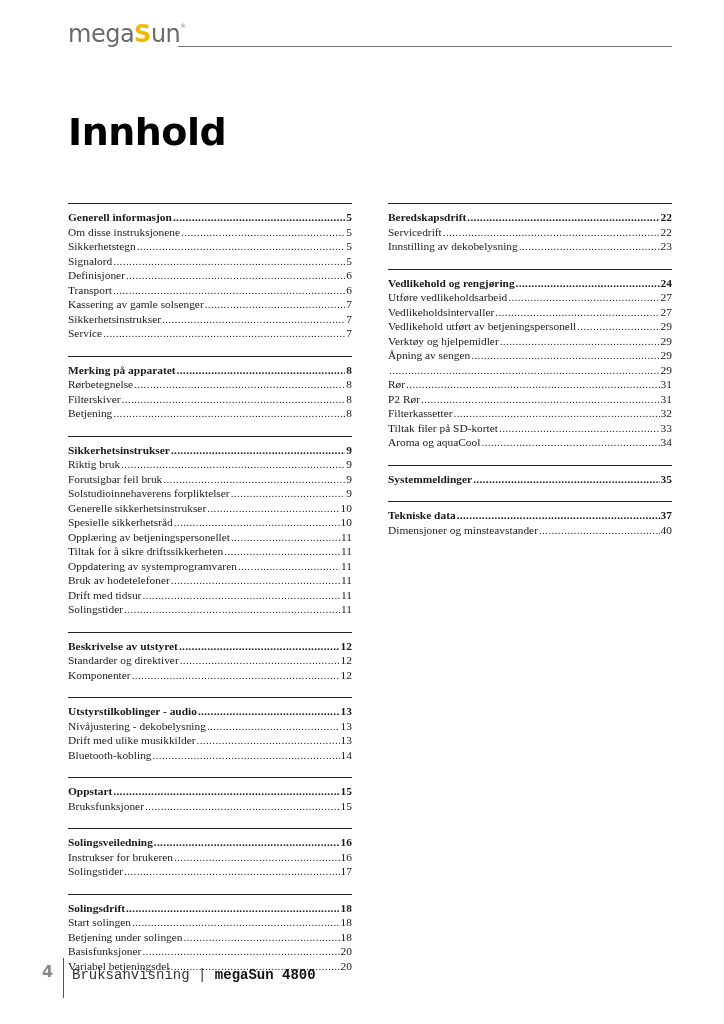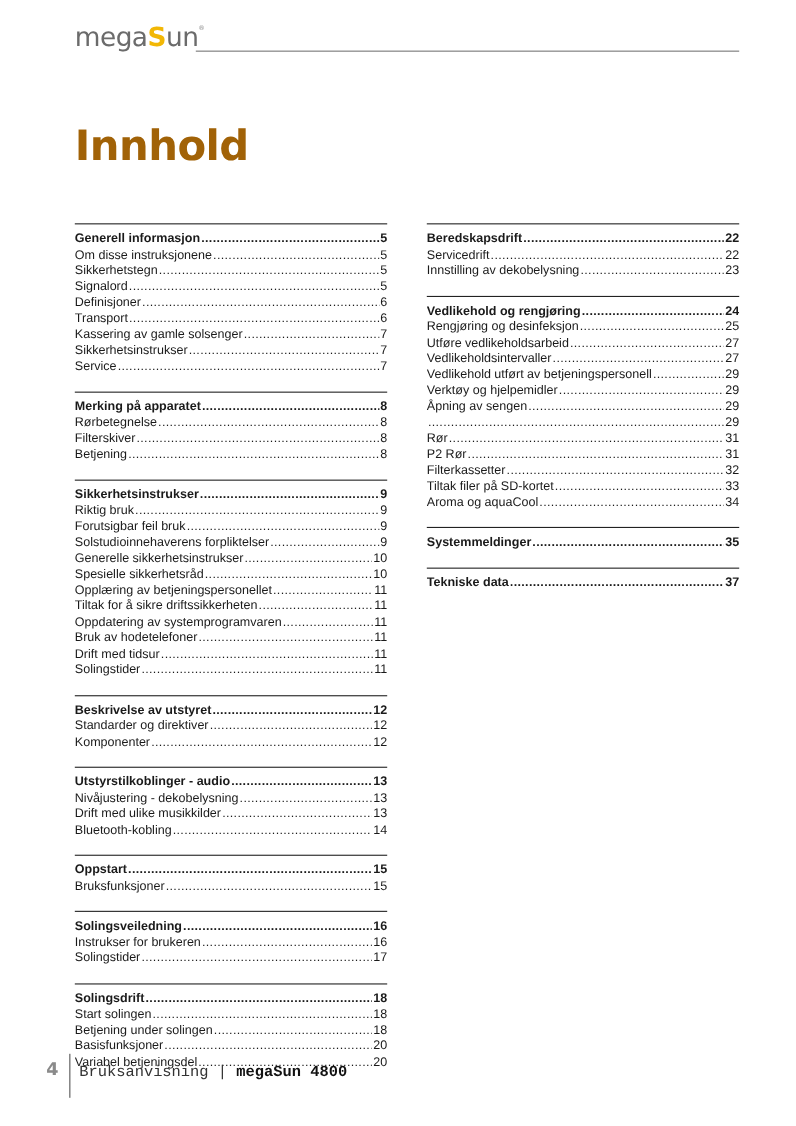--- a/index.html
+++ b/index.html
@@ -13,26 +13,26 @@
     color: #6b6b6b; font-weight: normal;
   }
   .logo .s { color: #f2b705; font-weight: bold; }
   .logo .reg { font-size: 6px; vertical-align: top; position: relative; top: 2px; color: #888; }
   .header-rule {
     position: absolute; left: 178px; top: 46px; width: 494px; height: 1px; background: #777;
   }
   .page-title {
     position: absolute; left: 68px; top: 110px;
     font-family: "DejaVu Sans", sans-serif; font-weight: bold; font-size: 38px;
-    color: #a16207; letter-spacing: -0.5px; margin: 0;
+    color: #000000; letter-spacing: -0.5px; margin: 0;
   }
   .col { position: absolute; top: 203px; width: 284px; }
   .col.left { left: 68px; }
   .col.right { left: 388px; }
-  .group { border-top: 1.5px solid #222; padding-top: 6px; margin-bottom: 15px; }
+  .group { border-top: 1.5px solid #222; padding-top: 6px; margin-bottom: 15px; font-family: Liberation Serif, serif; }
   .row {
     display: flex; align-items: baseline; font-size: 11.4px; line-height: 14.5px;
     white-space: nowrap; overflow: hidden;
   }
   .row.head { font-weight: bold; }
   .row .label { flex: 0 0 auto; }
   .row .dots {
     flex: 1 1 auto; overflow: hidden; margin: 0 1px;
   }
   .row .dots::after {
@@ -305,25 +305,20 @@
         <span class="page">23</span>
       </div>
     </div>
     <div class="group">
       <div class="row head">
         <span class="label">Vedlikehold og rengjøring</span>
         <span class="dots"></span>
         <span class="page">24</span>
       </div>
       <div class="row">
-        <span class="label">Rengjøring og desinfeksjon</span>
-        <span class="dots"></span>
-        <span class="page">25</span>
-      </div>
-      <div class="row">
         <span class="label">Utføre vedlikeholdsarbeid</span>
         <span class="dots"></span>
         <span class="page">27</span>
       </div>
       <div class="row">
         <span class="label">Vedlikeholdsintervaller</span>
         <span class="dots"></span>
         <span class="page">27</span>
       </div>
       <div class="row">
@@ -377,19 +372,24 @@
         <span class="label">Systemmeldinger</span>
         <span class="dots"></span>
         <span class="page">35</span>
       </div>
     </div>
     <div class="group">
       <div class="row head">
         <span class="label">Tekniske data</span>
         <span class="dots"></span>
         <span class="page">37</span>
+      </div>
+      <div class="row">
+        <span class="label">Dimensjoner og minsteavstander</span>
+        <span class="dots"></span>
+        <span class="page">40</span>
       </div>
     </div>
   </div>
 
 <div class="footer-num">4</div>
 <div class="footer-rule"></div>
 <div class="footer-text"><span>Bruksanvisning</span><span> | </span><span class="model">megaSun 4800</span></div>
 
 </body></html>

